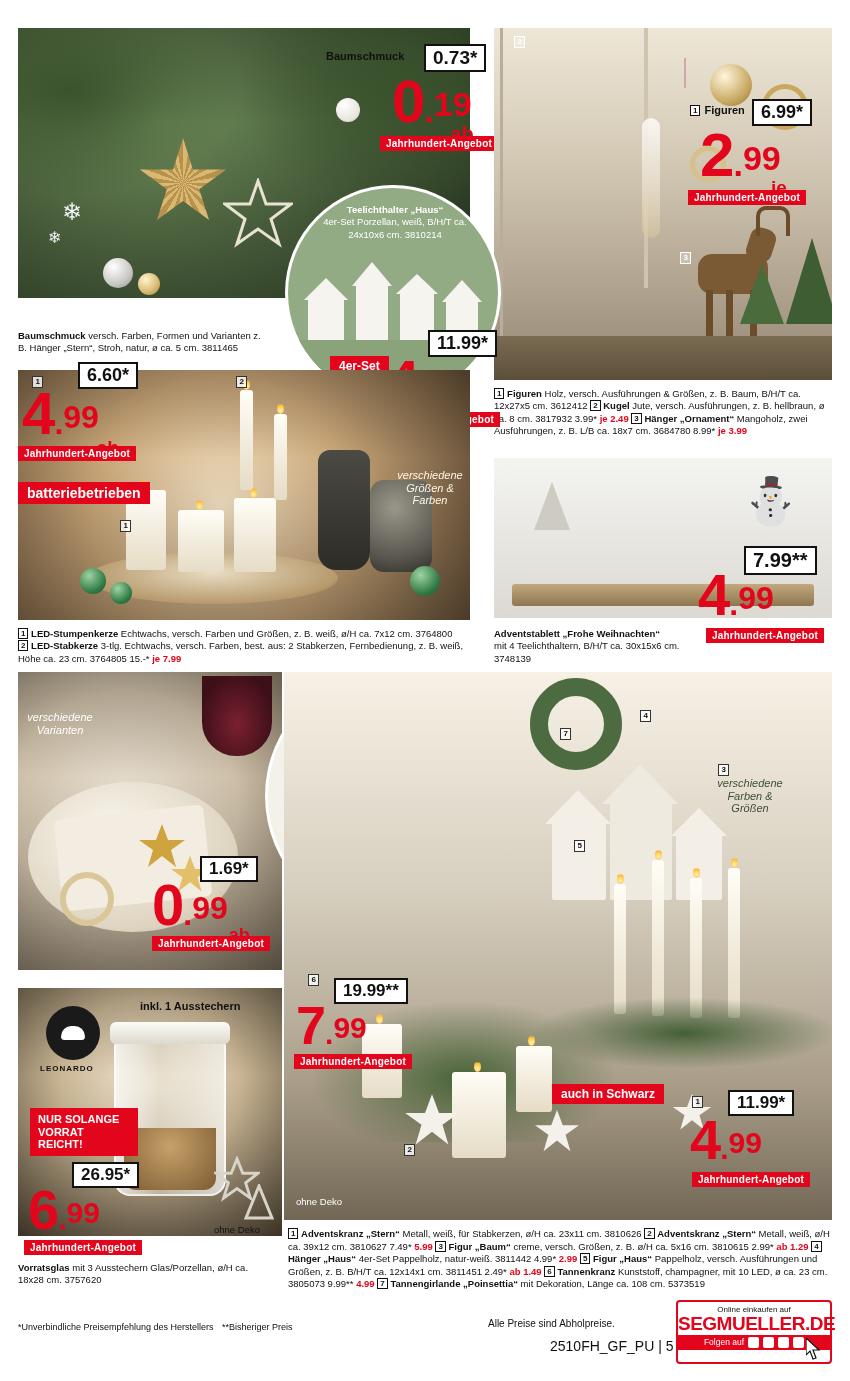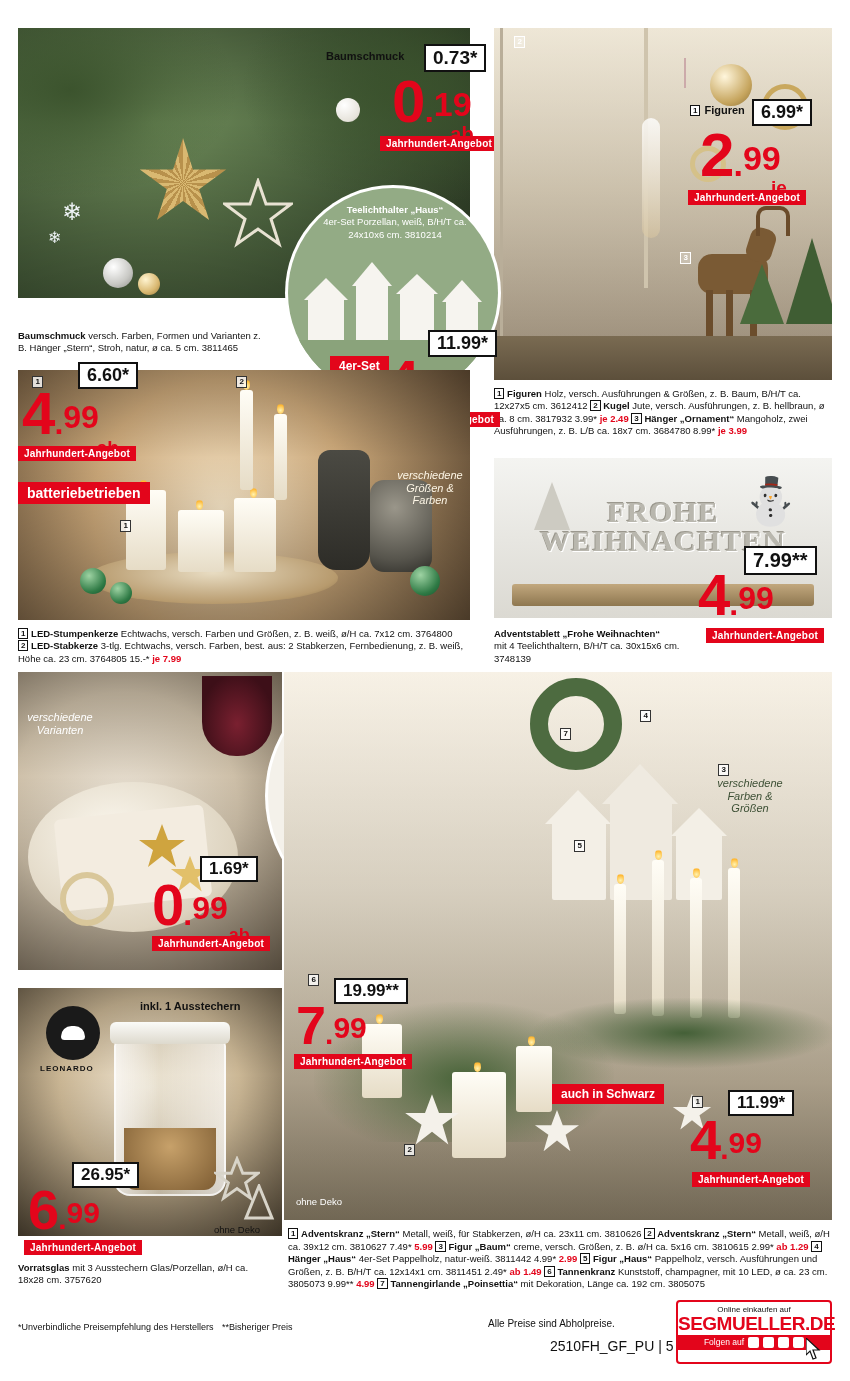--- a/index.html
+++ b/index.html
@@ -255,25 +255,20 @@
 
   <div class="cap" style="left:18px;top:628px;width:452px;">
     <span class="num">1</span>
     <b>LED-Stumpenkerze</b><span> Echtwachs, versch. Farben und Größen, z. B. weiß, ø/H ca. 7x12 cm. 3764800</span><br>
     <span class="num">2</span>
     <b>LED-Stabkerze</b><span> 3-tlg. Echtwachs, versch. Farben, best. aus: 2 Stabkerzen, Fernbedienung, z. B. weiß, Höhe ca. 23 cm. 3764805 15.-*</span><span class="red"> je 7.99</span>
   </div>
 
   <div class="photo g-silver" style="left:494px; top:458px; width:338px; height:160px;">
     <div style="position:absolute;inset:0;background:linear-gradient(180deg,#f4f4f1,#dbd9d2);"></div>
-    <div style="position:absolute;left:34px;top:40px;width:270px;text-align:center;
-         font-family:'Liberation Serif',serif;font-weight:bold;font-size:30px;color:#b9b7ae;
-         text-shadow:1px 1px 0 #fff, -1px -1px 0 #9b988e; letter-spacing:1px; line-height:0.95;">
-      <span>FROHE WEIHNACHTEN</span>
-    </div>
     <div class="tree" style="left:40px;top:24px;border-bottom-color:#cdcbc2;border-left-width:18px;border-right-width:18px;border-bottom-width:48px;"></div>
     <div style="position:absolute;right:34px;top:20px;width:56px;height:56px;color:#cdcbc2;font-size:46px;line-height:1;">⛄</div>
     <div style="position:absolute;left:18px;bottom:12px;width:302px;height:22px;background:linear-gradient(180deg,#c2a87e,#8e7750);border-radius:3px;"></div>
   </div>
   <div class="oldprice" style="left:744px;top:546px;font-size:20px;">7.99**</div>
   <div class="pricebox" style="left:698px;top:566px;">
     <span class="big" style="font-size:58px;">4</span><span style="font-size:32px;">.</span><span class="sup" style="font-size:32px;">99</span>
   </div>
   <div class="jh" style="left:706px;top:628px;">Jahrhundert-Angebot</div>
   <div class="cap" style="left:494px;top:628px;width:200px;">
@@ -439,20 +434,24 @@
           <polygon points="24,3 30,18 46,18 33,28 38,44 24,34 10,44 15,28 2,18 18,18" fill="none" stroke="#d8d4c9" stroke-width="3"></polygon>
         </svg>
     </div>
     <div style="position:absolute;left:224px;top:196px;width:34px;height:40px;">
       <svg width="34" height="40" viewBox="0 0 34 40">
           <polygon points="17,2 30,34 4,34" fill="none" stroke="#d8d4c9" stroke-width="3"></polygon>
         </svg>
     </div>
   </div>
   <div style="position:absolute;left:140px;top:1000px;font-size:11px;font-weight:bold;color:#111;">inkl. 1 Ausstechern</div>
+  <div style="position:absolute;left:30px;top:1108px;background:#e3051b;color:#fff;font-weight:bold;font-size:11px;
+       padding:5px 8px;line-height:1.15;width:108px;">
+    <span>NUR SOLANGE VORRAT REICHT!</span>
+  </div>
   <div class="oldprice" style="left:72px;top:1162px;font-size:17px;">26.95*</div>
   <div class="pricebox" style="left:28px;top:1182px;">
     <span class="big" style="font-size:56px;">6</span><span style="font-size:30px;">.</span><span class="sup" style="font-size:30px;">99</span>
   </div>
   <div class="jh" style="left:24px;top:1240px;">Jahrhundert-Angebot</div>
   <div style="position:absolute;left:214px;top:1224px;font-size:9.5px;color:#111;">ohne Deko</div>
   <div class="cap" style="left:18px;top:1262px;width:240px;">
     <b>Vorratsglas</b>
     <span>mit 3 Ausstechern Glas/Porzellan, ø/H ca. 18x28 cm. 3757620</span>
   </div>
@@ -464,21 +463,21 @@
     <b>Adventskranz „Stern“</b><span> Metall, weiß, ø/H ca. 39x12 cm. 3810627 7.49*</span><span class="red"> 5.99</span>
     <span class="num">3</span>
     <b>Figur „Baum“</b><span> creme, versch. Größen, z. B. ø/H ca. 5x16 cm. 3810615 2.99*</span><span class="red"> ab 1.29</span>
     <span class="num">4</span>
     <b>Hänger „Haus“</b><span> 4er-Set Pappelholz, natur-weiß. 3811442 4.99*</span><span class="red"> 2.99</span>
     <span class="num">5</span>
     <b>Figur „Haus“</b><span> Pappelholz, versch. Ausführungen und Größen, z. B. B/H/T ca. 12x14x1 cm. 3811451 2.49*</span><span class="red"> ab 1.49</span>
     <span class="num">6</span>
     <b>Tannenkranz</b><span> Kunststoff, champagner, mit 10 LED, ø ca. 23 cm. 3805073 9.99**</span><span class="red"> 4.99</span>
     <span class="num">7</span>
-    <b>Tannengirlande „Poinsettia“</b><span> mit Dekoration, Länge ca. 192 cm. 3805075</span>
+    <b>Tannengirlande „Poinsettia“</b><span> mit Dekoration, Länge ca. 108 cm. 5373519</span>
   </div>
 
   <div class="footline" style="left:18px;top:1322px;">*Unverbindliche Preisempfehlung des Herstellers</div>
   <div class="footline" style="left:222px;top:1322px;">**Bisheriger Preis</div>
   <div class="footline" style="left:488px;top:1318px;font-size:10px;">Alle Preise sind Abholpreise.</div>
   <div class="footline" style="left:550px;top:1338px;font-size:14px;">2510FH_GF_PU | 5</div>
 
   <div class="segbox" style="left:676px;top:1300px;width:156px;height:64px;">
     <div class="segtop">Online einkaufen auf</div>
     <div class="seglogo">SEGMUELLER.DE</div>

